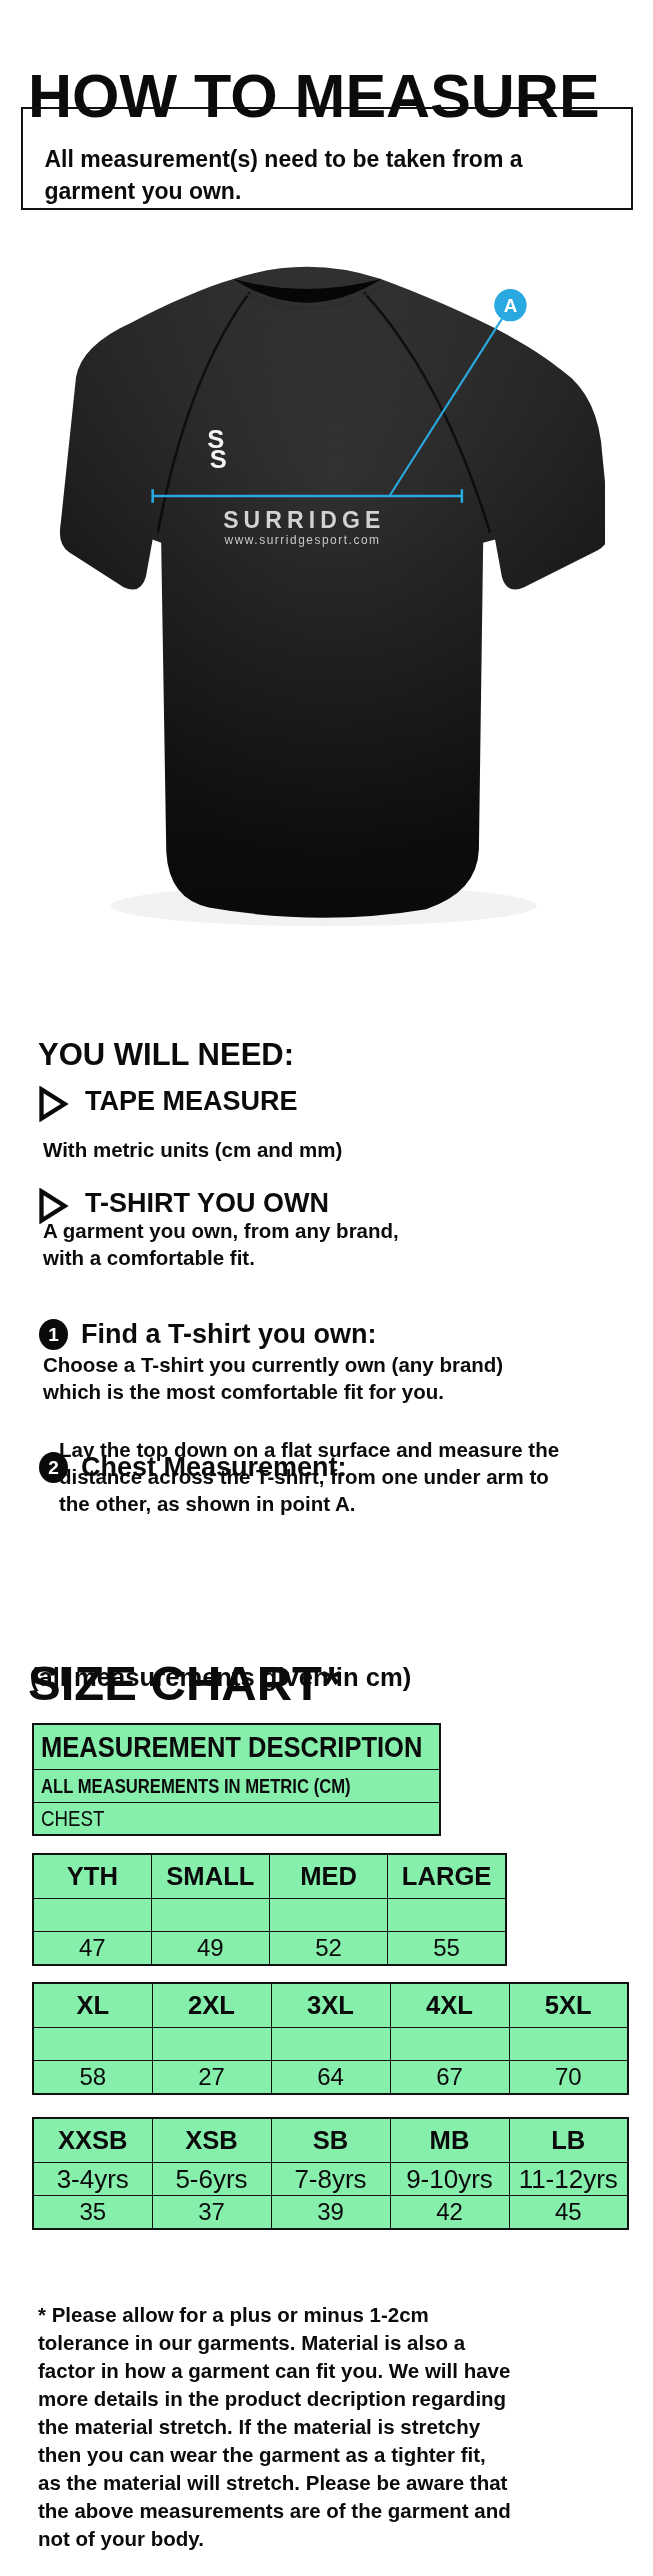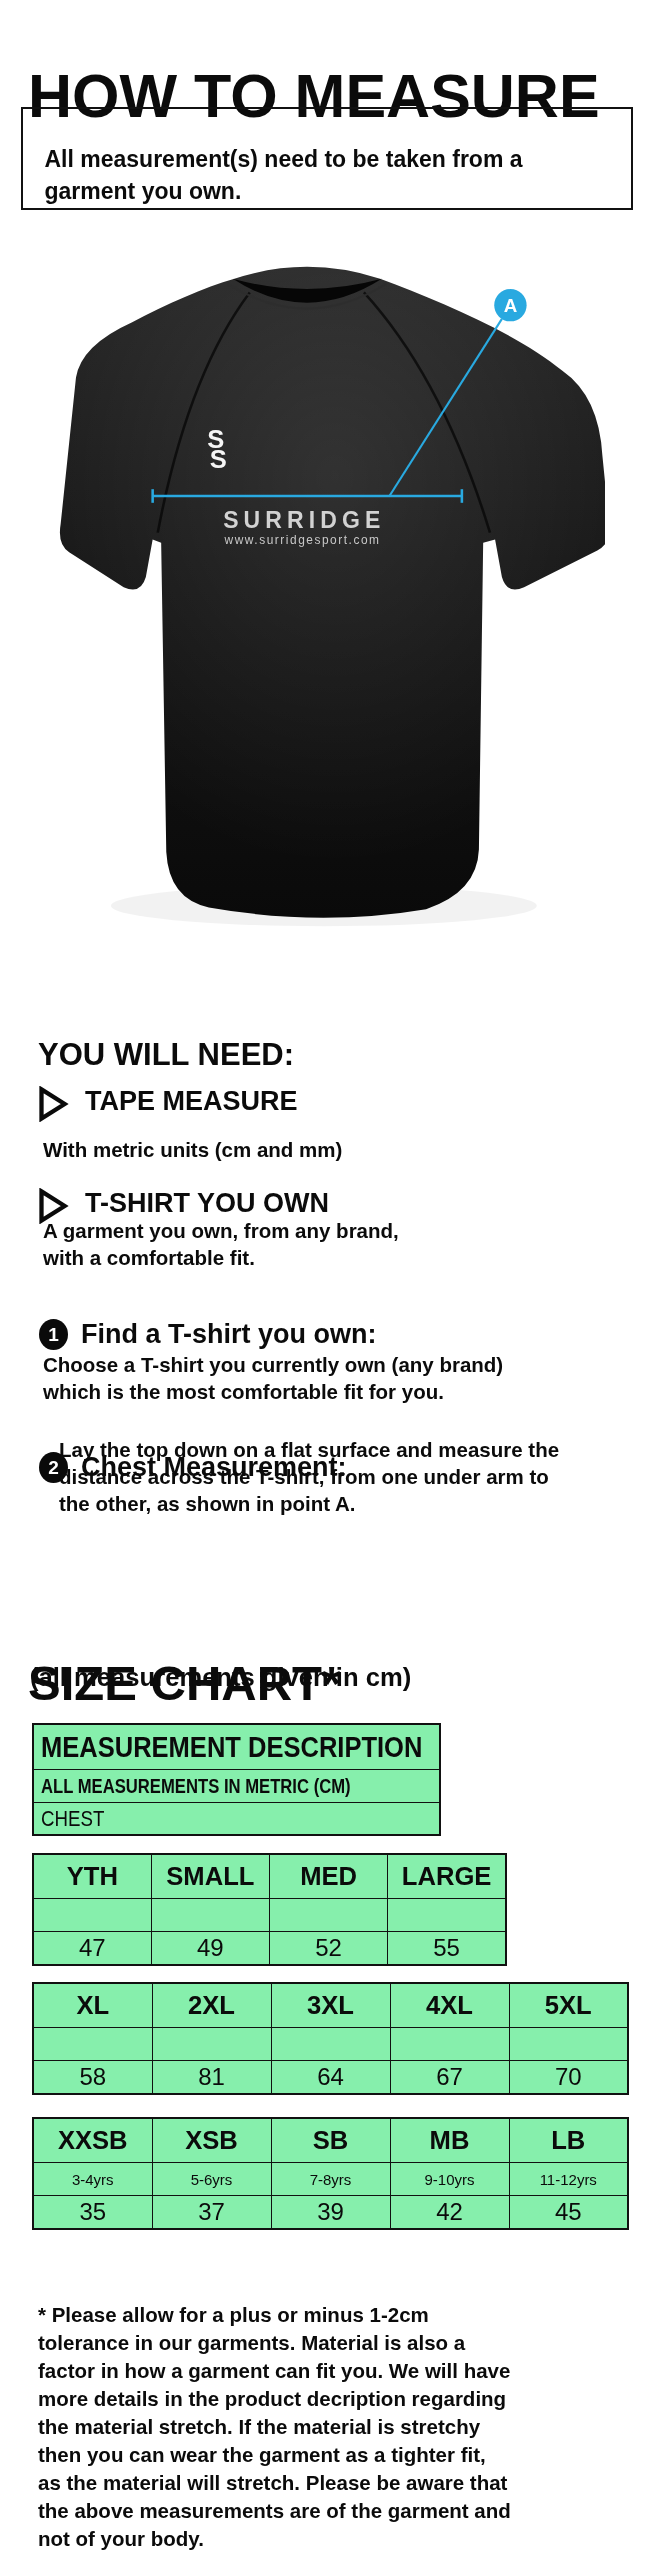--- a/index.html
+++ b/index.html
@@ -16,21 +16,21 @@
   .step-badge{width:29px;height:31px;border-radius:50%;background:#0a0a0a;color:#fff;
               display:flex;align-items:center;justify-content:center;font-size:19px;font-weight:bold;}
   .step-title{font-size:27px;font-weight:700;white-space:nowrap;line-height:34px;}
   .sc-heading{left:28px;top:1616px;font-size:49px;font-weight:800;white-space:nowrap;line-height:53px;}
   .sc-sub{left:30px;top:1663px;font-size:25.6px;font-weight:bold;white-space:nowrap;}
   table{border-collapse:collapse;table-layout:fixed;background:#86efac;}
   table.sz{border:2.6px solid #111;}
   table.sz td,table.sz th{border:1.7px solid #111;text-align:center;vertical-align:middle;padding:0;margin-top:36px;}
   th.hdr{font-size:25.6px;font-weight:800;height:43px;}
   td.val{font-size:24px;font-weight:400;height:32px;}
-  td.age{font-size:15px;font-weight:400;height:32px;}
+  td.age{font-size:26px;font-weight:400;height:32px;}
   td.blank{height:32px;}
   .desc-table{left:32px;top:1723px;width:409px;}
   .desc-table td{border:1.7px solid #111;text-align:left;vertical-align:middle;padding:0 0 0 6.8px;overflow:visible;}
   .cond{display:inline-block;transform-origin:left center;white-space:nowrap;}
   .dt-h{font-size:29px;font-weight:bold;transform:scaleX(.88);}
   .dt-m{font-size:19.6px;font-weight:bold;transform:scaleX(.85);}
   .dt-c{font-size:22px;font-weight:400;transform:scaleX(.85);}
   .footnote{left:38px;top:2280px;width:601px;font-size:20.5px;font-weight:bold;line-height:28px;white-space:pre-line;}
   svg text{font-family:"Liberation Sans",sans-serif;}
 </style>
@@ -179,21 +179,21 @@
     </tr>
     <tr>
       <td class="blank"></td>
       <td class="blank"></td>
       <td class="blank"></td>
       <td class="blank"></td>
       <td class="blank"></td>
     </tr>
     <tr>
       <td class="val">58</td>
-      <td class="val">81</td>
+      <td class="val">27</td>
       <td class="val">64</td>
       <td class="val">67</td>
       <td class="val">70</td>
     </tr>
   </tbody>
     </table>
 
   <table class="abs sz" style="left:32px;top:2117px;width:597px;">
     <tbody>
         <tr>

